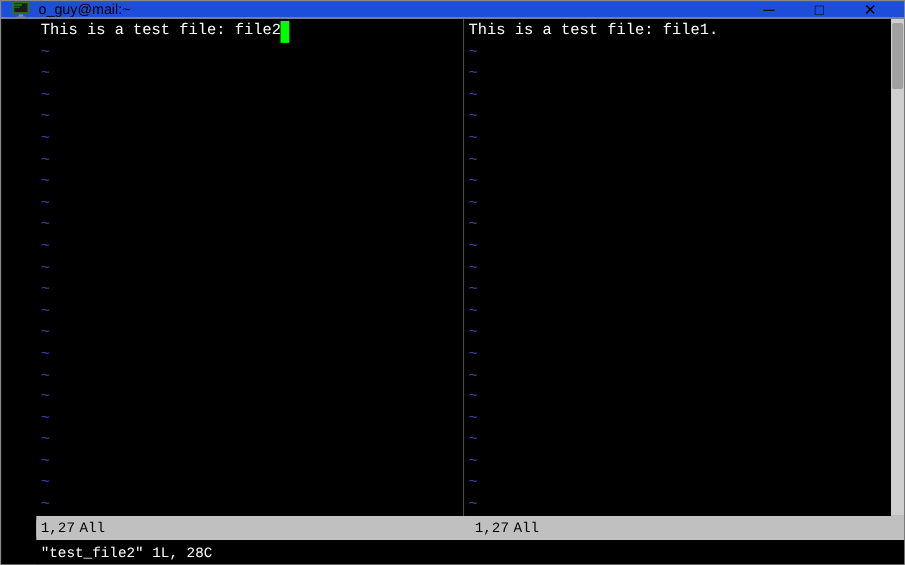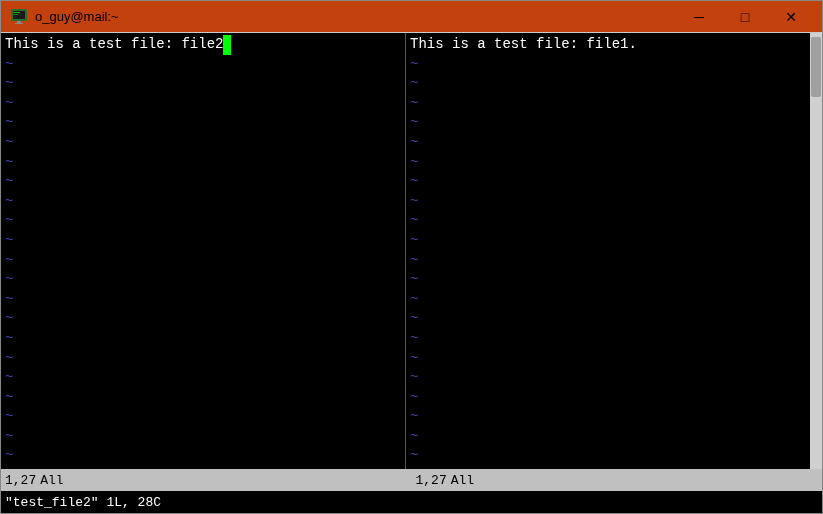--- a/index.html
+++ b/index.html
@@ -11,22 +11,22 @@
       overflow: hidden;
     }
     .window {
       width: 823px;
       height: 514px;
       display: flex;
       flex-direction: column;
       border: 1px solid #888;
     }
     .title-bar {
-      height: 32px;
-      background: #c2410c;
+      height: 16px;
+      background: #1d4ed8;
       display: flex;
       align-items: center;
       padding: 0 8px;
       border-bottom: 1px solid #ccc;
       user-select: none;
     }
     .title-bar-icon {
       width: 20px;
       height: 20px;
       margin-right: 6px;
@@ -57,20 +57,21 @@
       background: transparent;
       border: none;
       color: #000;
     }
     .terminal-area {
       flex: 1;
       background: #000;
       display: flex;
       flex-direction: column;
       overflow: hidden;
+      padding-left: 32px;
     }
     .pane {
       flex: 1;
       background: #000;
       color: #c0c0c0;
       font-family: 'Courier New', Courier, monospace;
       font-size: 14px;
       padding: 2px 4px;
       overflow: hidden;
       position: relative;

